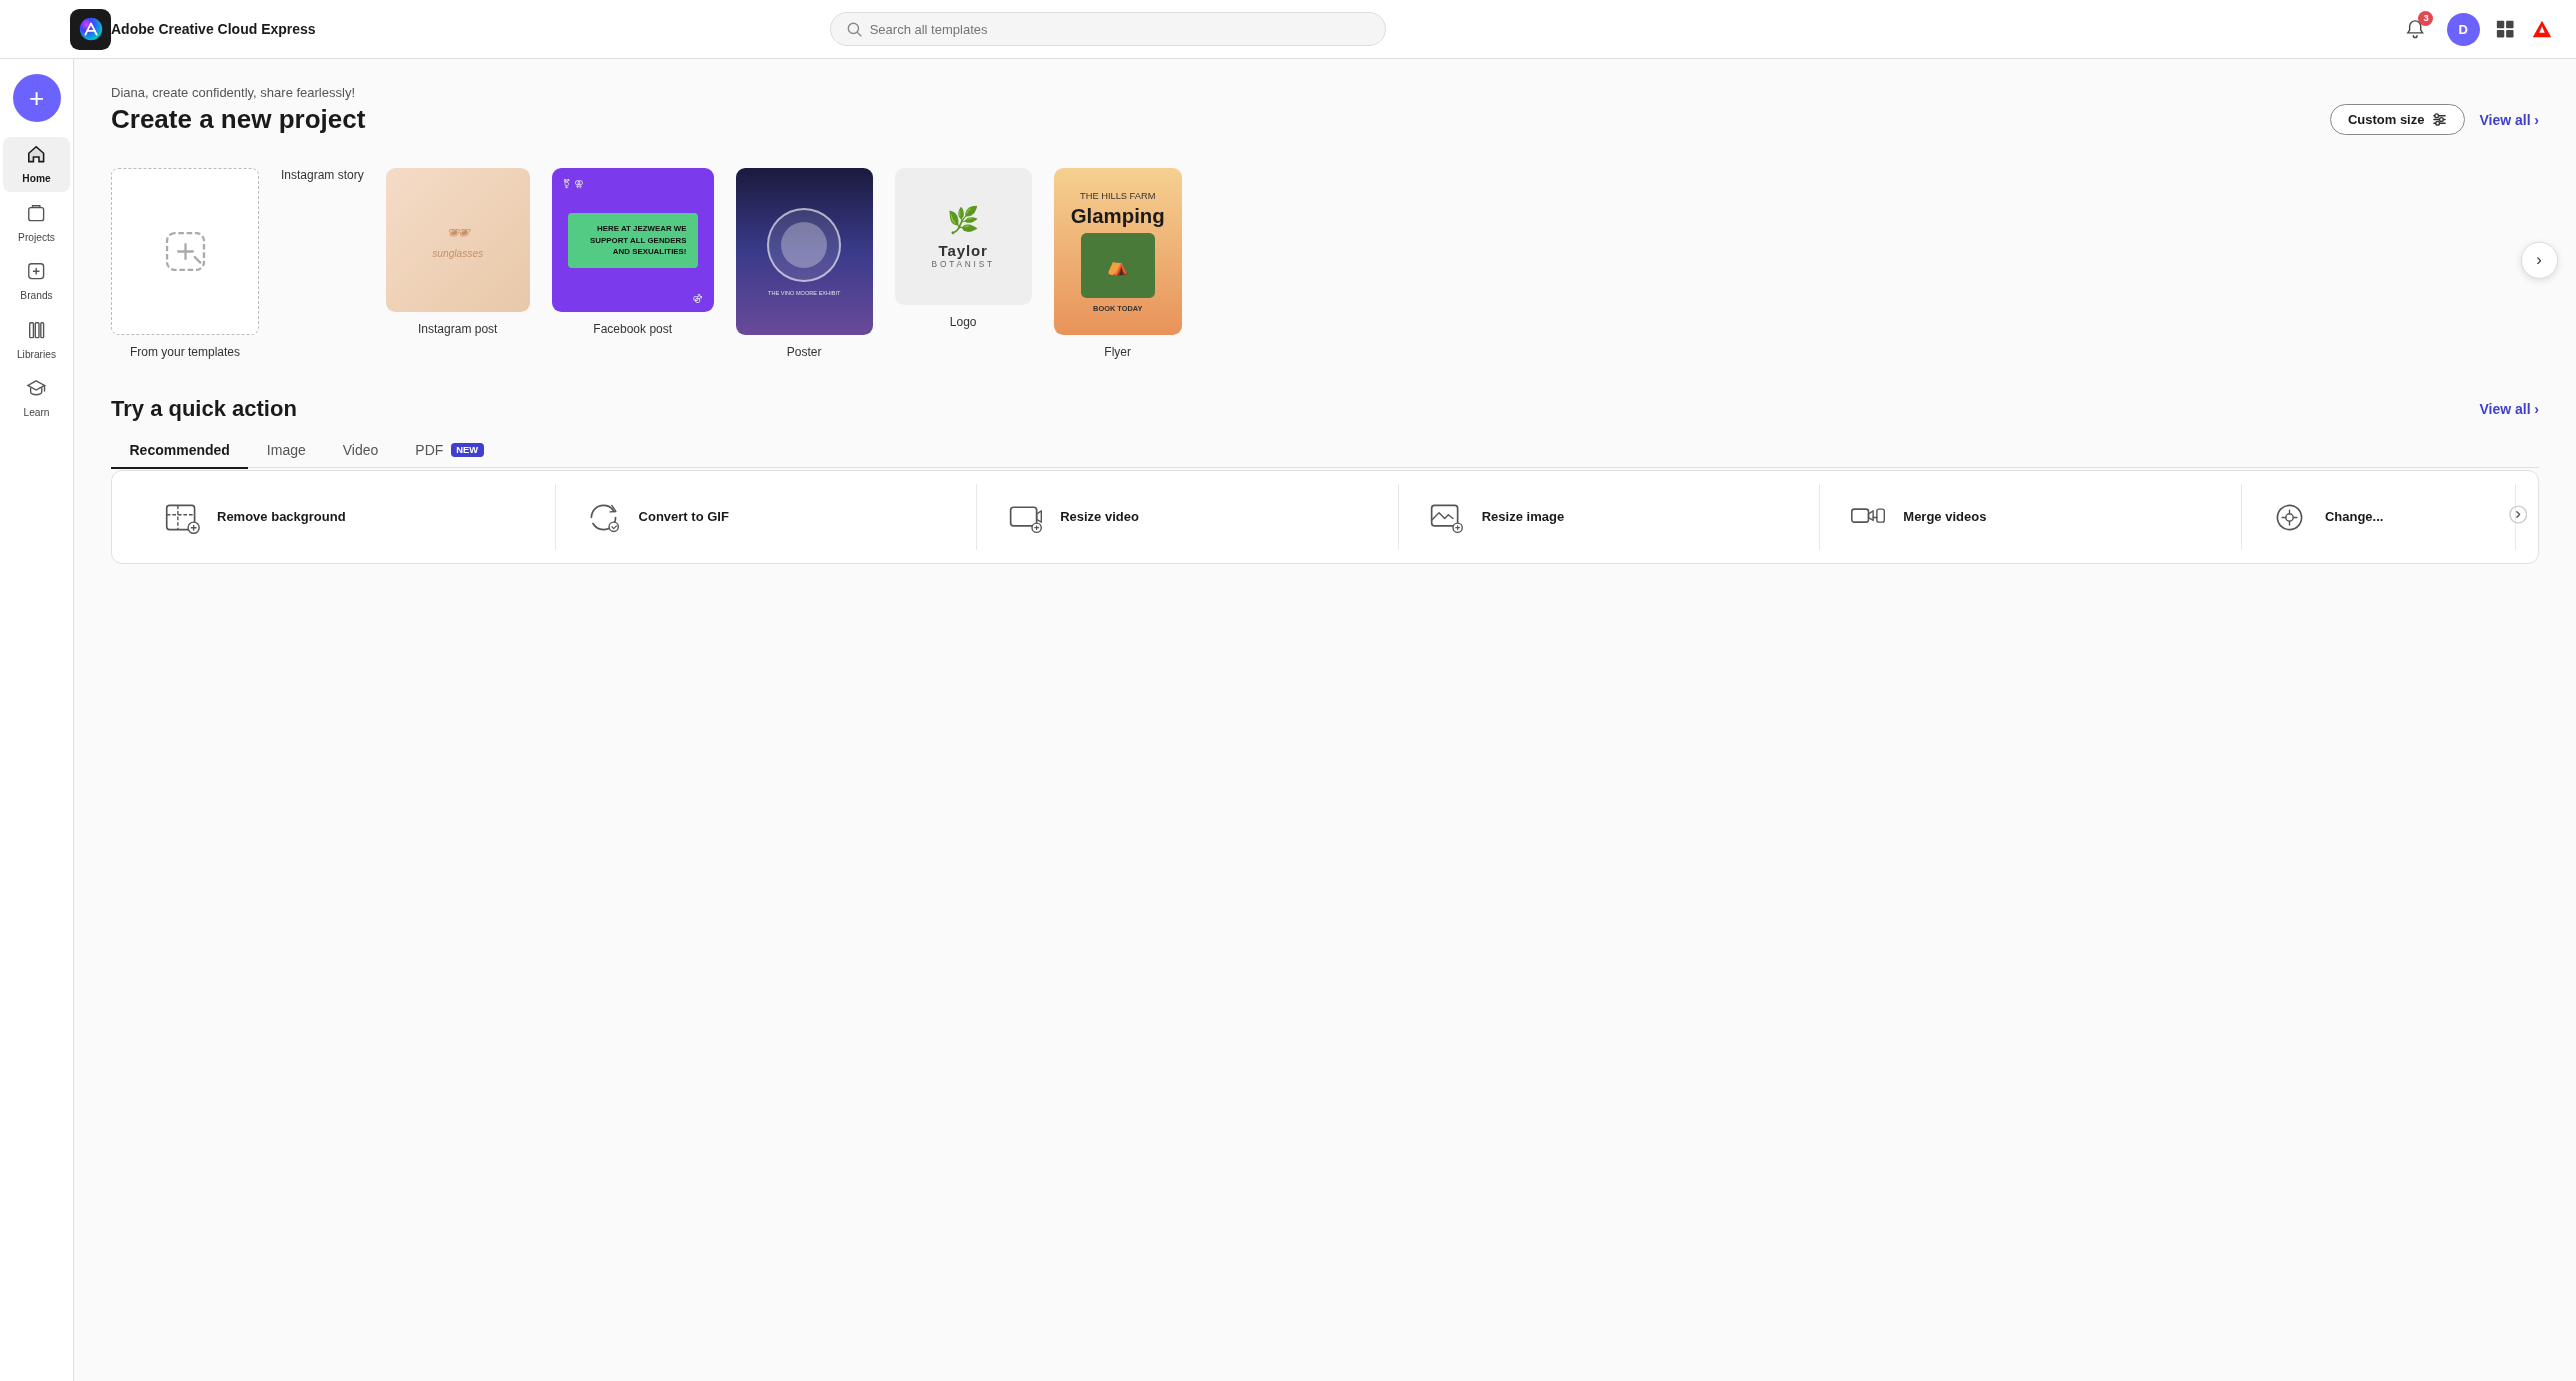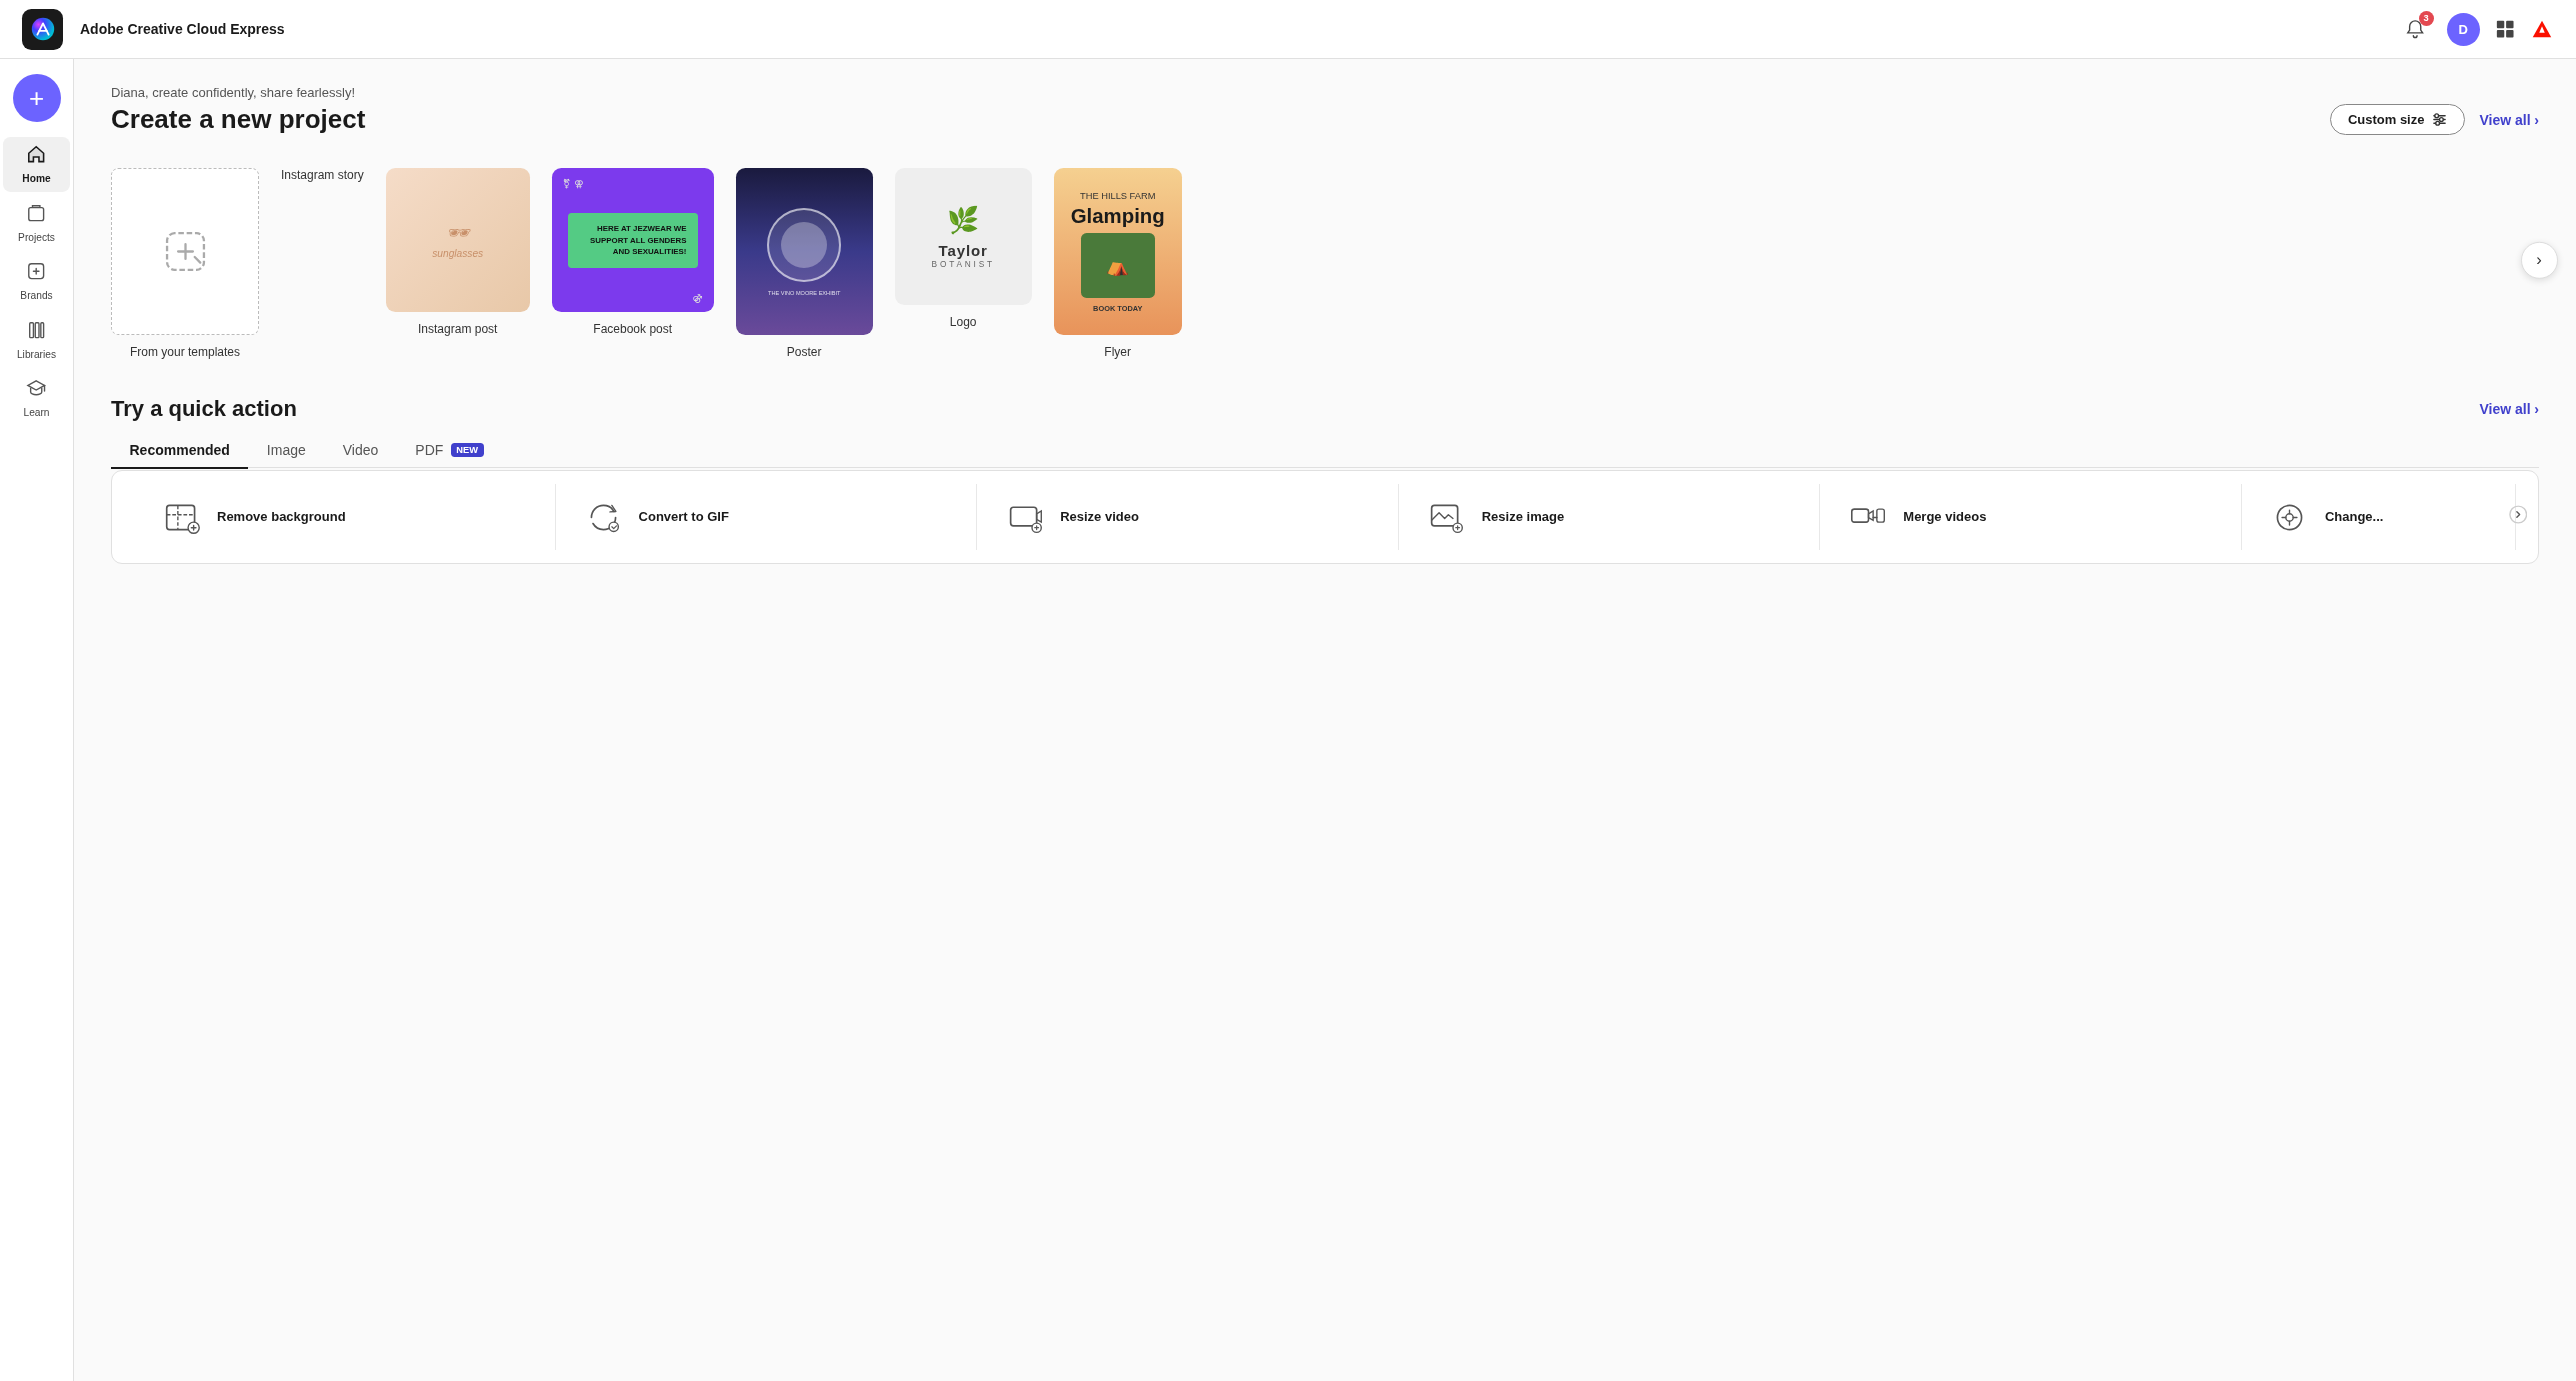--- a/index.html
+++ b/index.html
@@ -3,21 +3,21 @@
   <meta charset="utf-8">
   <style>
     * { box-sizing: border-box; margin: 0; padding: 0; }
     body { font-family: 'Adobe Clean', -apple-system, BlinkMacSystemFont, 'Segoe UI', sans-serif; background: #f5f5f5; display: flex; flex-direction: column; height: 100vh; overflow: hidden; }
 
     
     .header {
       display: flex; align-items: center; background: #fff; border-bottom: 0.9px solid #e0e0e0;
       padding: 0 22px; height: 59px; gap: 15px; flex-shrink: 0; z-index: 10;
     }
-    .header-logo { display: flex; align-items: center; gap: 17px; flex-shrink: 0; }
+    .header-logo { display: flex; align-items: center; gap: 0; flex-shrink: 0; margin-left: 48px; }
     .logo-icon {
       width: 41px; height: 41px; background: #1a1a1a; border-radius: 9.3px;
       display: flex; align-items: center; justify-content: center; flex-shrink: 0;
     }
     .logo-icon svg { width: 28px; height: 28px; }
     .logo-text { font-size: 14px; font-weight: 600; color: #1a1a1a; white-space: nowrap; }
     .header-search {
       flex: 1; max-width: 556px; margin: 0 auto;
       display: flex; align-items: center; background: #f5f5f5; border: 0.9px solid #ddd;
       border-radius: 22px; padding: 7.4px 15px; gap: 7.4px;
@@ -171,20 +171,27 @@
             <stop offset="100%" stop-color="#00bcd4"></stop>
           </radialGradient>
         </defs>
         <path d="M9 21L15 9L21 21" stroke="#fff" stroke-width="2" stroke-linecap="round" stroke-linejoin="round"></path>
         <path d="M11 17h8" stroke="#fff" stroke-width="2" stroke-linecap="round"></path>
       </svg>
     </div>
     <span class="logo-text">Adobe Creative Cloud Express</span>
   </div>
 
+  <div class="header-search">
+    <svg class="search-icon-svg" width="16.7" height="16.7" viewBox="0 0 18 18" fill="none">
+      <circle cx="8" cy="8" r="5.5" stroke="#888" stroke-width="1.5"></circle>
+      <line x1="12" y1="12" x2="16" y2="16" stroke="#888" stroke-width="1.5" stroke-linecap="round"></line>
+    </svg>
+    <input type="text" placeholder="Search all templates" style="">
+  </div>
 
   <div class="header-actions">
     <div class="notif-btn">
       <svg width="20.4" height="20.4" viewBox="0 0 22 22" fill="none">
         <path d="M11 2a6 6 0 0 1 6 6v4l2 3H3l2-3V8a6 6 0 0 1 6-6z" stroke="#444" stroke-width="1.5" fill="none"></path>
         <path d="M9 18a2 2 0 0 0 4 0" stroke="#444" stroke-width="1.5" stroke-linecap="round"></path>
       </svg>
       <div class="notif-badge">3</div>
     </div>
 

